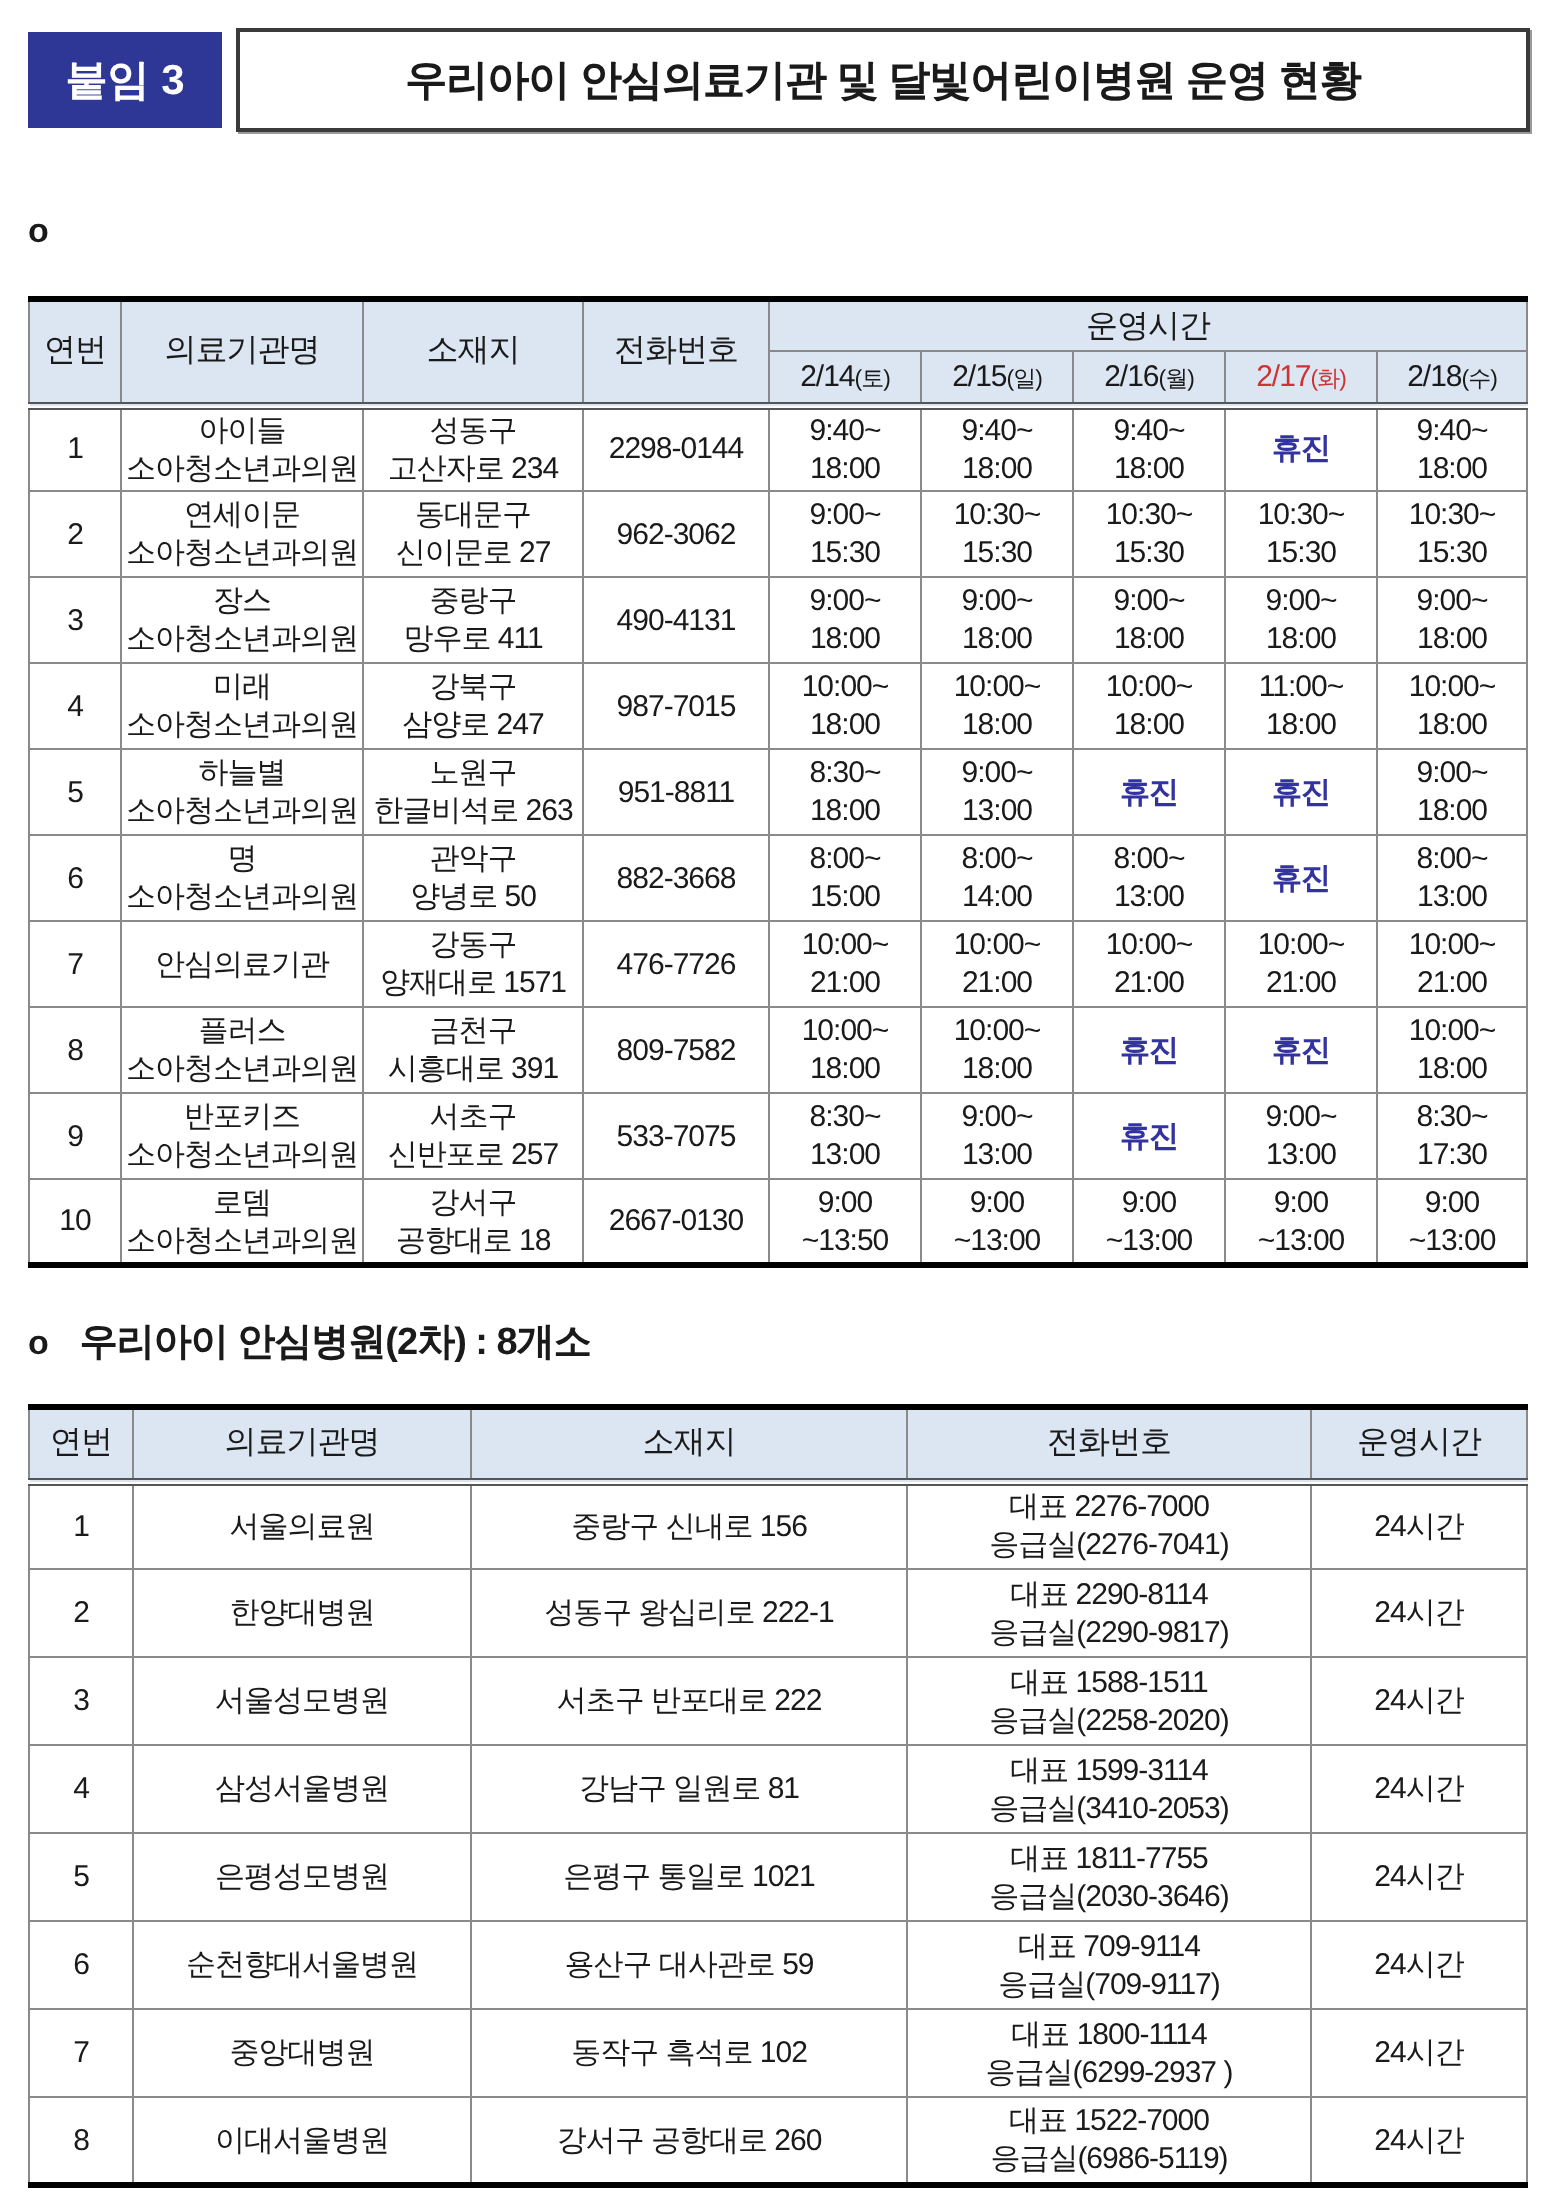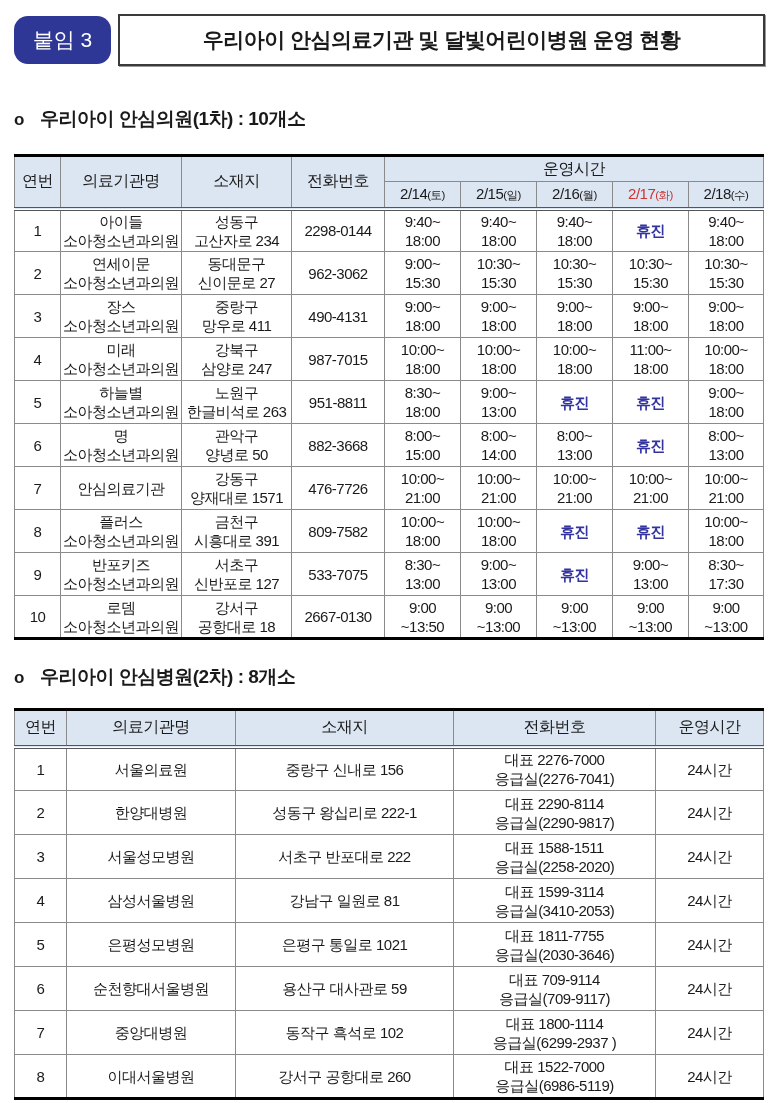--- a/index.html
+++ b/index.html
@@ -9,24 +9,23 @@
     font-family: "Liberation Sans", "DejaVu Sans", sans-serif;
     color: #1a1a1a;
     position: relative;
   }
   .page { padding: 14px 14px 0 14px; }
 
   
   .doc-header { display: flex; align-items: stretch; height: 52px; }
   .badge {
     width: 97px; background: #2E3795; color: #ffffff;
-    font-weight: normal; font-size: 21px;
+    font-weight: bold; font-size: 21px;
     display: flex; align-items: center; justify-content: center;
     margin: 2px 0;
-    border-radius: 14px;
   }
   .title-box {
     flex: 1; margin-left: 7px;
     border: 2px solid #3a3a3a;
     display: flex; align-items: center; justify-content: center;
     font-weight: bold; font-size: 21px; letter-spacing: -0.5px;
     box-shadow: 1px 1px 0 #9a9a9a;
   }
 
   
@@ -71,21 +70,20 @@
 
 <div class="page">
 
   <div class="doc-header">
     <div class="badge">붙임 3</div>
     <div class="title-box">우리아이 안심의료기관 및 달빛어린이병원 운영 현황</div>
   </div>
 
   <div class="section-heading heading-1">
     <span class="marker">o</span>
-    <span>우리아이 안심의원(1차) : 10개소</span>
   </div>
 
   <table class="clinic-table">
     <colgroup>
       <col style="width:46px">
         <col style="width:121px">
         <col style="width:110px">
         <col style="width:93px">
       <col style="width:76px">
         <col style="width:76px">
@@ -245,21 +243,21 @@
         <td class="rest">휴진</td>
         <td class="rest">휴진</td>
         <td>10:00~
 18:00</td>
       </tr>
       <tr>
         <td>9</td>
         <td>반포키즈
 소아청소년과의원</td>
         <td>서초구
-신반포로 127</td>
+신반포로 257</td>
         <td>533-7075</td>
         <td>8:30~
 13:00</td>
         <td>9:00~
 13:00</td>
         <td class="rest">휴진</td>
         <td>9:00~
 13:00</td>
         <td>8:30~
 17:30</td>

